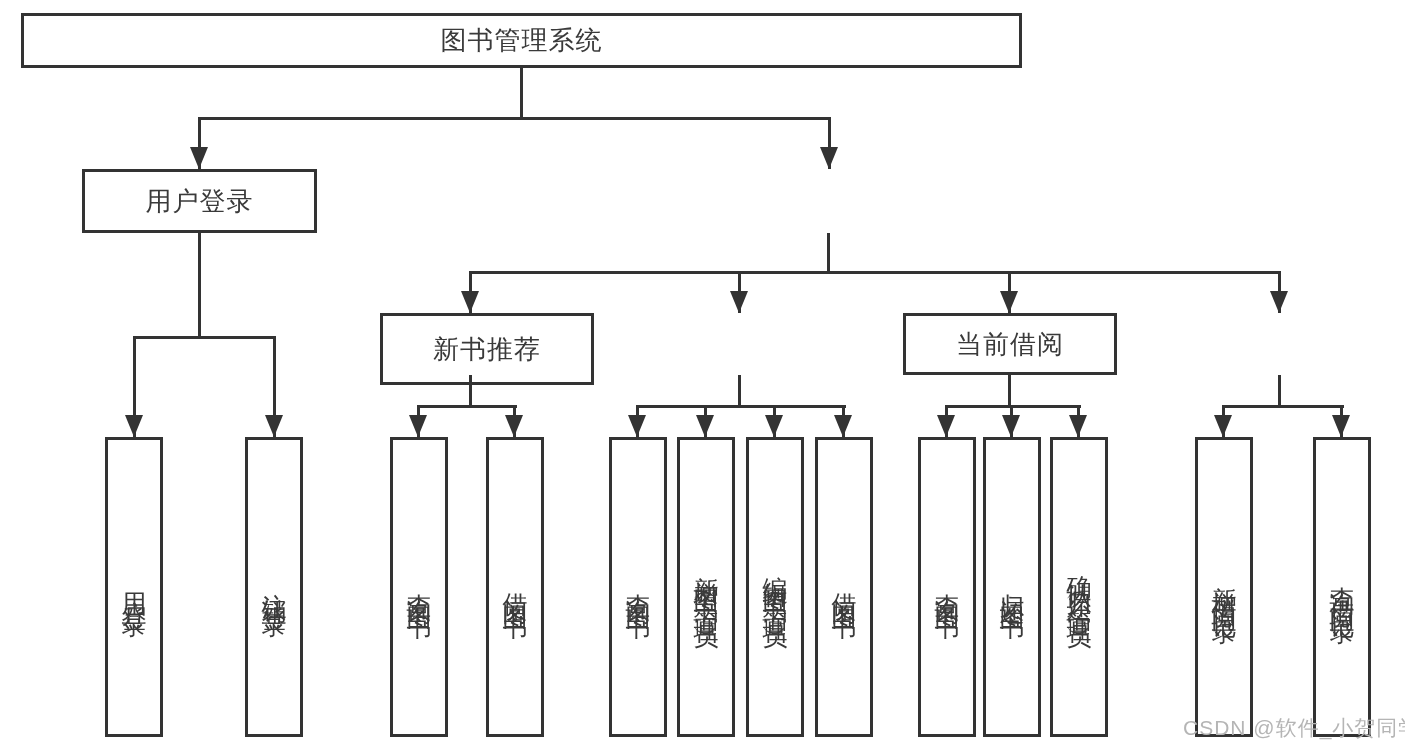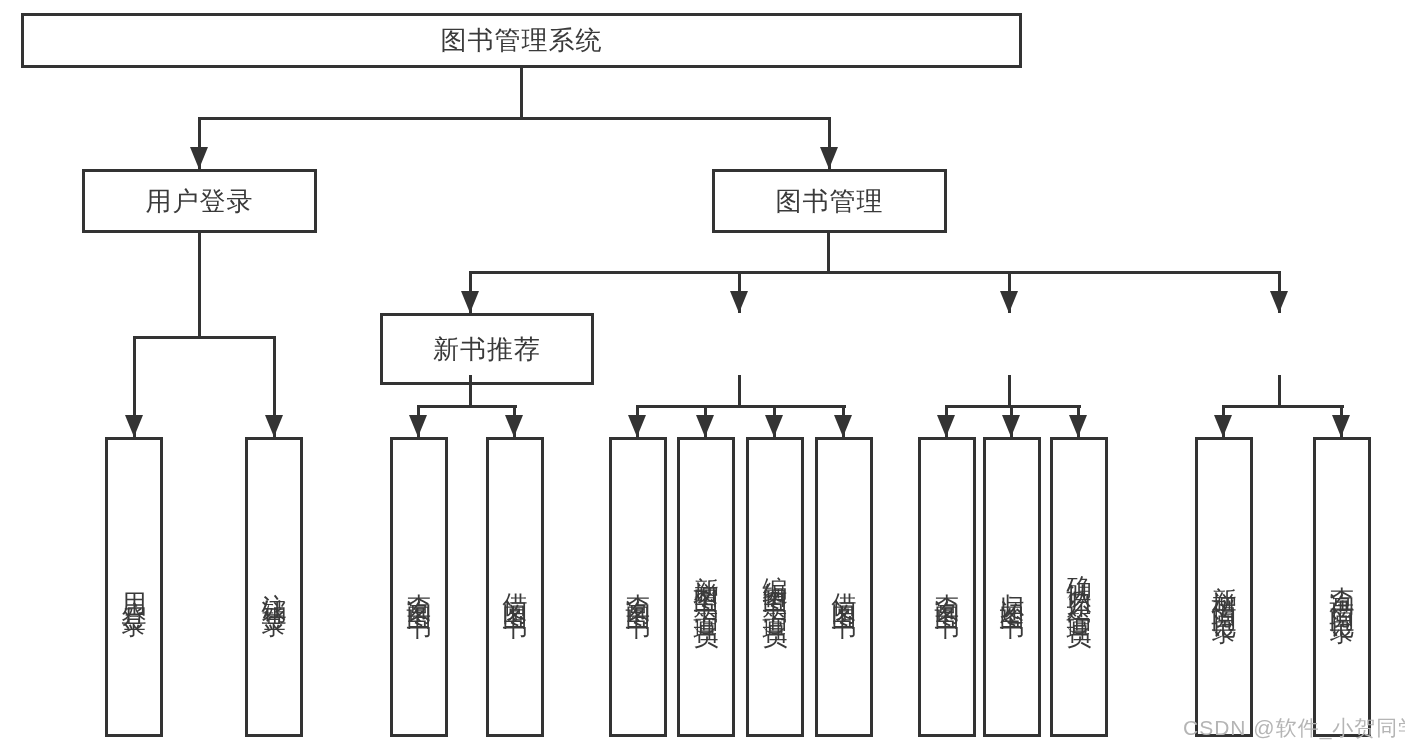--- a/index.html
+++ b/index.html
@@ -45,41 +45,41 @@
   <div class="box box-h" style="left:21px;top:13px;width:1001px;height:55px;">图书管理系统</div>
 
   <div class="vl" style="left:520px;top:68px;height:50px;"></div>
   <div class="hl" style="left:198px;top:117px;width:633px;"></div>
   <div class="vl" style="left:198px;top:117px;height:52px;"></div>
   <div class="arrow" style="left:190px;top:147px;"></div>
   <div class="vl" style="left:828px;top:117px;height:52px;"></div>
   <div class="arrow" style="left:820px;top:147px;"></div>
 
   <div class="box box-h" style="left:82px;top:169px;width:235px;height:64px;">用户登录</div>
-  <div class="box box-h" style="left:712px;top:169px;width:235px;height:64px;">图书管理</div>
 
   <div class="vl" style="left:198px;top:233px;height:103px;"></div>
   <div class="hl" style="left:133px;top:336px;width:143px;"></div>
   <div class="vl" style="left:133px;top:336px;height:101px;"></div>
   <div class="arrow" style="left:125px;top:415px;"></div>
   <div class="vl" style="left:273px;top:336px;height:101px;"></div>
   <div class="arrow" style="left:265px;top:415px;"></div>
 
   <div class="vl" style="left:827px;top:233px;height:41px;"></div>
   <div class="hl" style="left:469px;top:271px;width:812px;"></div>
   <div class="vl" style="left:469px;top:271px;height:42px;"></div>
   <div class="arrow" style="left:461px;top:291px;"></div>
   <div class="vl" style="left:738px;top:271px;height:42px;"></div>
   <div class="arrow" style="left:730px;top:291px;"></div>
   <div class="vl" style="left:1008px;top:271px;height:42px;"></div>
   <div class="arrow" style="left:1000px;top:291px;"></div>
   <div class="vl" style="left:1278px;top:271px;height:42px;"></div>
   <div class="arrow" style="left:1270px;top:291px;"></div>
 
   <div class="box box-h" style="left:380px;top:313px;width:214px;height:72px;font-family:Liberation Serif, serif;">新书推荐</div>
+  <div class="box box-h" style="left:903px;top:313px;width:214px;height:62px;">当前借阅</div>
 
   <div class="vl" style="left:469px;top:375px;height:33px;"></div>
   <div class="hl" style="left:417px;top:405px;width:100px;"></div>
   <div class="vl" style="left:417px;top:405px;height:32px;"></div>
   <div class="arrow" style="left:409px;top:415px;"></div>
   <div class="vl" style="left:513px;top:405px;height:32px;"></div>
   <div class="arrow" style="left:505px;top:415px;"></div>
 
   <div class="vl" style="left:738px;top:375px;height:33px;"></div>
   <div class="hl" style="left:636px;top:405px;width:210px;"></div>

